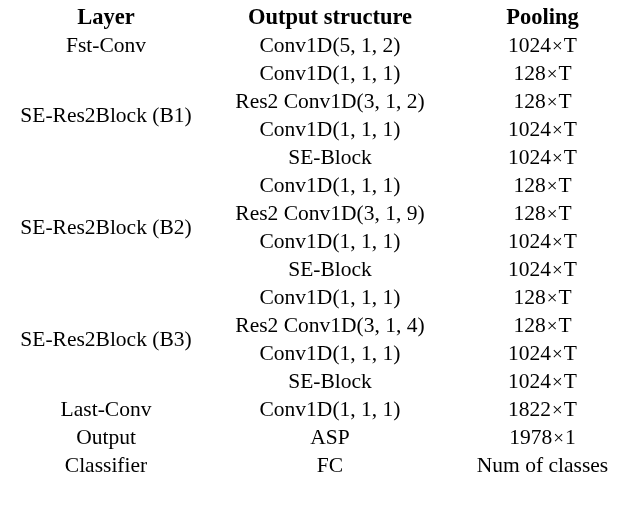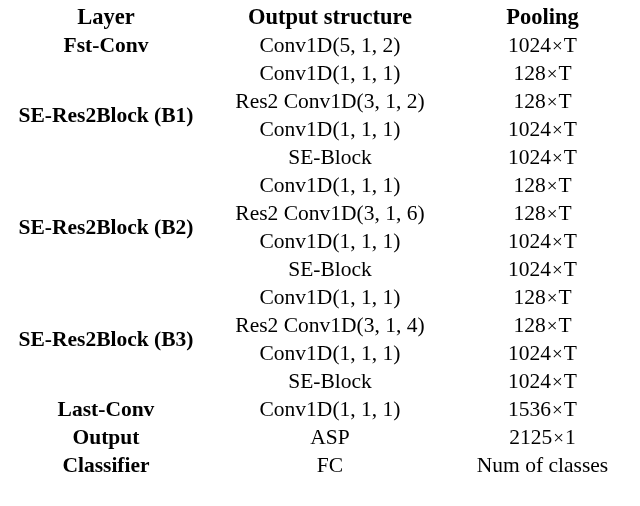--- a/index.html
+++ b/index.html
@@ -67,21 +67,20 @@
   }
 
   
   tr.block-row td {
     height: 28px;
     font-size: 21.5px;
   }
 
   td.layer-cell {
     font-size: 21.5px;
-    font-weight: bold;
   }
 
   .times {
     padding: 0 1px;
     font-size: 19px;
   }
 </style>
 </head>
 <body>
 
@@ -125,21 +124,21 @@
         <tr class="block-row">
           <td>SE-Block</td>
           <td><span>1024</span><span class="times">×</span><span>T</span></td>
         </tr>
         <tr class="block-row">
           <td class="layer-cell rule-thin" rowspan="4">SE-Res2Block (B2)</td>
           <td class="rule-thin">Conv1D(1, 1, 1)</td>
           <td class="rule-thin"><span>128</span><span class="times">×</span><span>T</span></td>
         </tr>
         <tr class="block-row">
-          <td>Res2 Conv1D(3, 1, 6)</td>
+          <td>Res2 Conv1D(3, 1, 9)</td>
           <td><span>128</span><span class="times">×</span><span>T</span></td>
         </tr>
         <tr class="block-row">
           <td>Conv1D(1, 1, 1)</td>
           <td><span>1024</span><span class="times">×</span><span>T</span></td>
         </tr>
         <tr class="block-row">
           <td>SE-Block</td>
           <td><span>1024</span><span class="times">×</span><span>T</span></td>
         </tr>
@@ -156,26 +155,26 @@
           <td>Conv1D(1, 1, 1)</td>
           <td><span>1024</span><span class="times">×</span><span>T</span></td>
         </tr>
         <tr class="block-row">
           <td>SE-Block</td>
           <td><span>1024</span><span class="times">×</span><span>T</span></td>
         </tr>
         <tr class="simple-row">
           <td class="layer-cell rule-thin" rowspan="1">Last-Conv</td>
           <td class="rule-thin">Conv1D(1, 1, 1)</td>
-          <td class="rule-thin"><span>1536</span><span class="times">×</span><span>T</span></td>
+          <td class="rule-thin"><span>1822</span><span class="times">×</span><span>T</span></td>
         </tr>
         <tr class="simple-row">
           <td class="layer-cell rule-thin" rowspan="1">Output</td>
           <td class="rule-thin">ASP</td>
-          <td class="rule-thin"><span>2125</span><span class="times">×</span><span>1</span></td>
+          <td class="rule-thin"><span>1978</span><span class="times">×</span><span>1</span></td>
         </tr>
         <tr class="simple-row">
           <td class="layer-cell rule-thin" rowspan="1">Classifier</td>
           <td class="rule-thin">FC</td>
           <td class="rule-thin"><span>Num of classes</span></td>
         </tr>
         <tr>
           <td class="rule-bottom" style="height: 0px;"></td>
           <td class="rule-bottom" style="height: 0px;"></td>
           <td class="rule-bottom" style="height: 0px;"></td>

